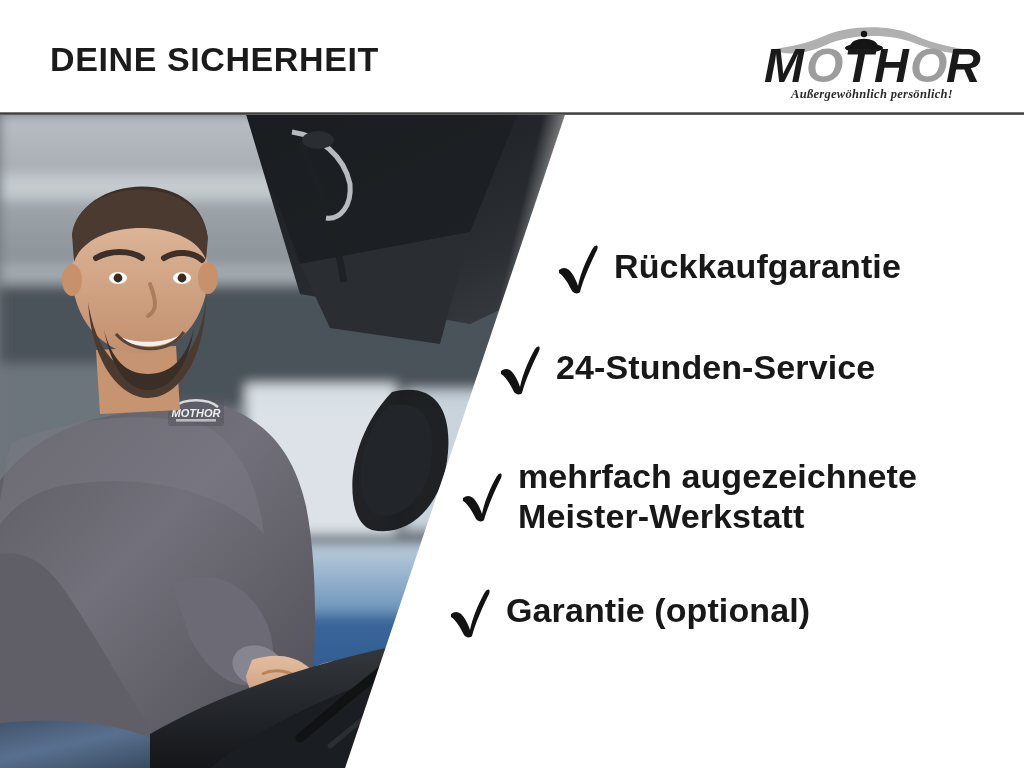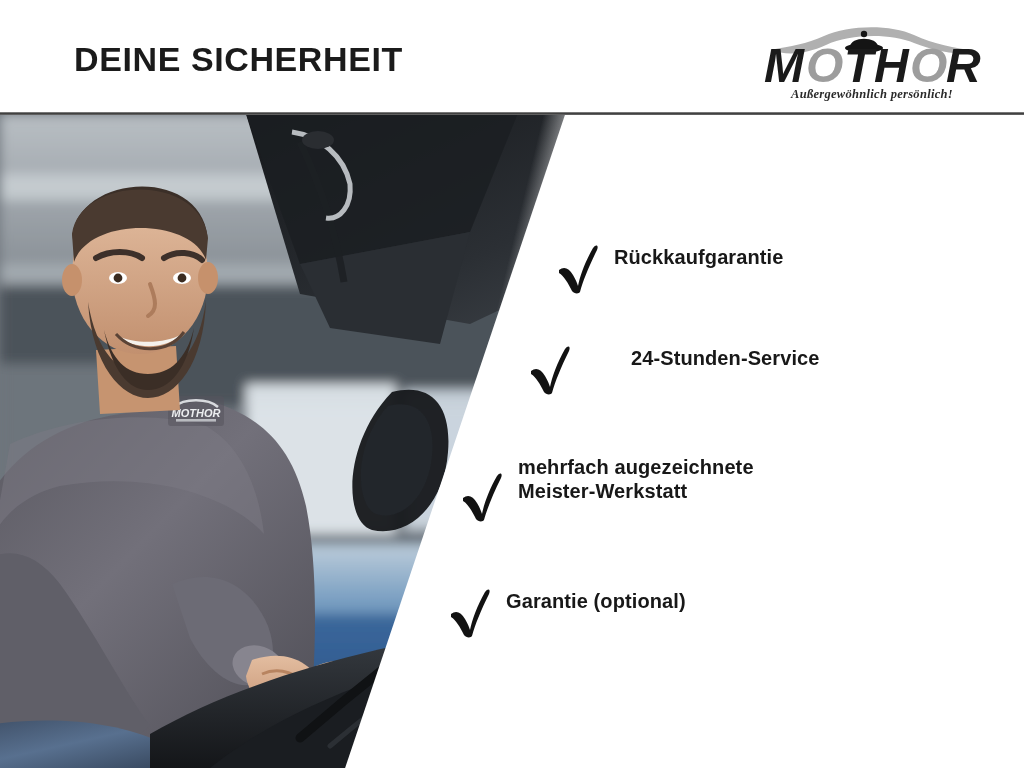--- a/index.html
+++ b/index.html
@@ -9,21 +9,21 @@
   .slide { position:relative; width:1024px; height:768px; background:#ffffff; overflow:hidden; }
 
   
   .header {
     position:absolute; left:0; top:0; width:1024px; height:114px;
     background:#ffffff; z-index:30;
   }
   .header-title {
     position:absolute; left:50px; top:40px;
     font-size:34px; font-weight:700; letter-spacing:0.6px;
-    color:#1b1b1b; white-space:nowrap;margin-left:24px;
+    color:#1b1b1b; white-space:nowrap;
   }
   .header-rule {
     position:absolute; left:0; top:112px; width:1024px; height:3px;
     background:linear-gradient(to bottom,#9a9a9a 0%,#3c3c3c 45%,#6d6d6d 100%);
   }
 
   
   .logo { position:absolute; right:42px; top:16px; width:220px; height:86px; }
   .logo svg { display:block; width:220px; height:86px; }
 
@@ -50,27 +50,27 @@
     -webkit-clip-path:polygon(100% 0, 100% 100%, 28% 100%, 50% 0);
     clip-path:polygon(100% 0, 100% 100%, 28% 100%, 50% 0);
   }
 
   
   .checklist { position:absolute; inset:0; z-index:20; }
   .check-item { position:absolute; display:flex; align-items:flex-start; }
   .check-mark { flex:0 0 auto; width:46px; height:52px; margin-right:12px; }
   .check-mark svg { display:block; width:46px; height:52px; }
   .check-label {
-    font-size:20px; font-weight:700; color:#181818;
+    font-size:34px; font-weight:700; color:#181818;
     line-height:1.18; white-space:pre-line; padding-top:4px;
     letter-spacing:0.1px;
   }
 
   .item-0 { left:556px; top:242px; }
-  .item-1 { left:528px; top:343px;gap:45px; }
+  .item-1 { left:498px; top:343px; }
   .item-2 { left:460px; top:452px; }
   .item-2 .check-mark { margin-top:18px; }
   .item-3 { left:448px; top:586px;text-align:center; }
 </style>
 </head>
 <body>
 
 <div class="slide">
 
   <div class="photo">

